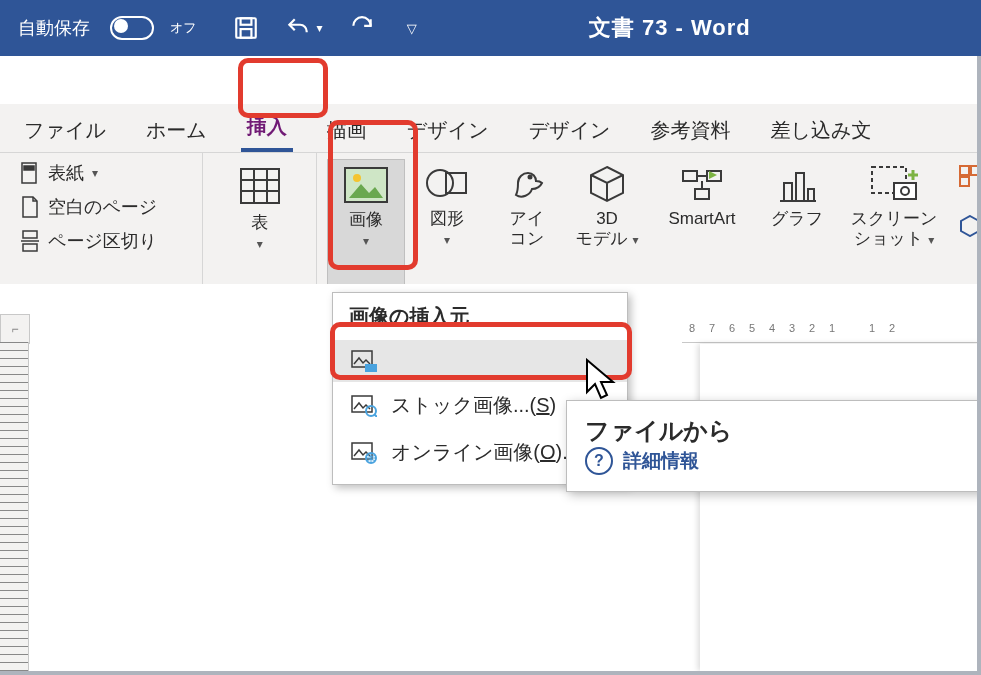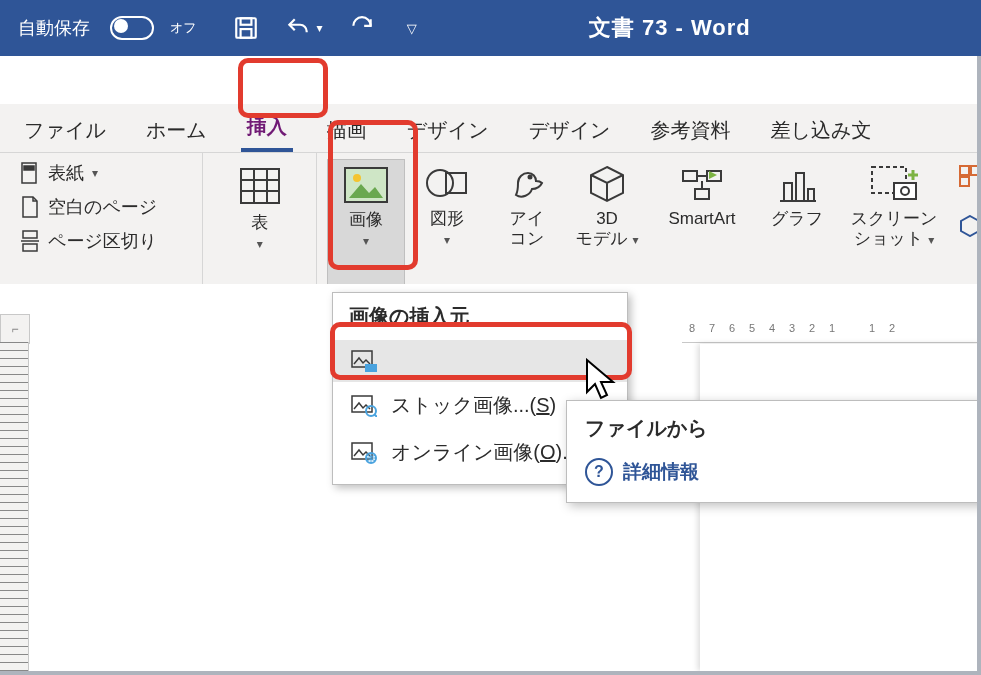--- a/index.html
+++ b/index.html
@@ -33,21 +33,21 @@
   .hruler{position:absolute;left:682px;right:0;top:30px;height:28px;background:#fff;border-bottom:1px solid #c8c8c8;font-size:11px;color:#777;display:flex;align-items:center;overflow:hidden;}
   .hruler span{display:inline-block;width:20px;text-align:center;}
   .page{position:absolute;left:700px;top:60px;right:0;bottom:0;background:#fff;box-shadow:-2px 0 6px rgba(0,0,0,.15);}
   .dropdown{position:absolute;left:332px;top:292px;width:294px;background:#fff;border:1px solid #bdbdbd;box-shadow:3px 3px 8px rgba(0,0,0,.25);padding-bottom:8px;}
   .dd-title{font-weight:700;font-size:20px;padding:10px 16px;}
   .dd-item{display:flex;align-items:center;gap:14px;padding:10px 18px;font-size:20px;cursor:pointer;}
   .dd-item.hover{background:#e6e6e6;}
   .dd-icon{width:26px;height:22px;display:inline-flex;}
   .u{text-decoration:underline;}
   .tooltip{position:absolute;left:566px;top:400px;width:396px;background:#fff;border:1px solid #bdbdbd;box-shadow:3px 3px 10px rgba(0,0,0,.25);padding:14px 18px 16px;}
-  .tt-title{font-weight:700;font-size:20px;margin-bottom:16px;}
+  .tt-title{font-weight:700;font-size:24px;margin-bottom:0;}
   .tt-body{font-size:18px;color:#3a3a3a;line-height:1.55;margin-bottom:16px;}
   .tt-link{display:flex;align-items:center;gap:10px;color:#2f5597;font-size:19px;font-weight:600;cursor:pointer;}
   .tt-link .q{width:24px;height:24px;border:2px solid #2f5597;border-radius:50%;display:flex;align-items:center;justify-content:center;font-size:16px;}
   .cursor{position:absolute;left:585px;top:358px;pointer-events:none;}
   .bottom-edge{position:absolute;left:0;right:0;bottom:0;height:4px;background:#aeb4bd;}
   .right-edge{position:absolute;top:56px;right:0;bottom:4px;width:4px;background:#aeb4bd;}
   svg{display:block;}
 </style>
 </head>
 <body>

